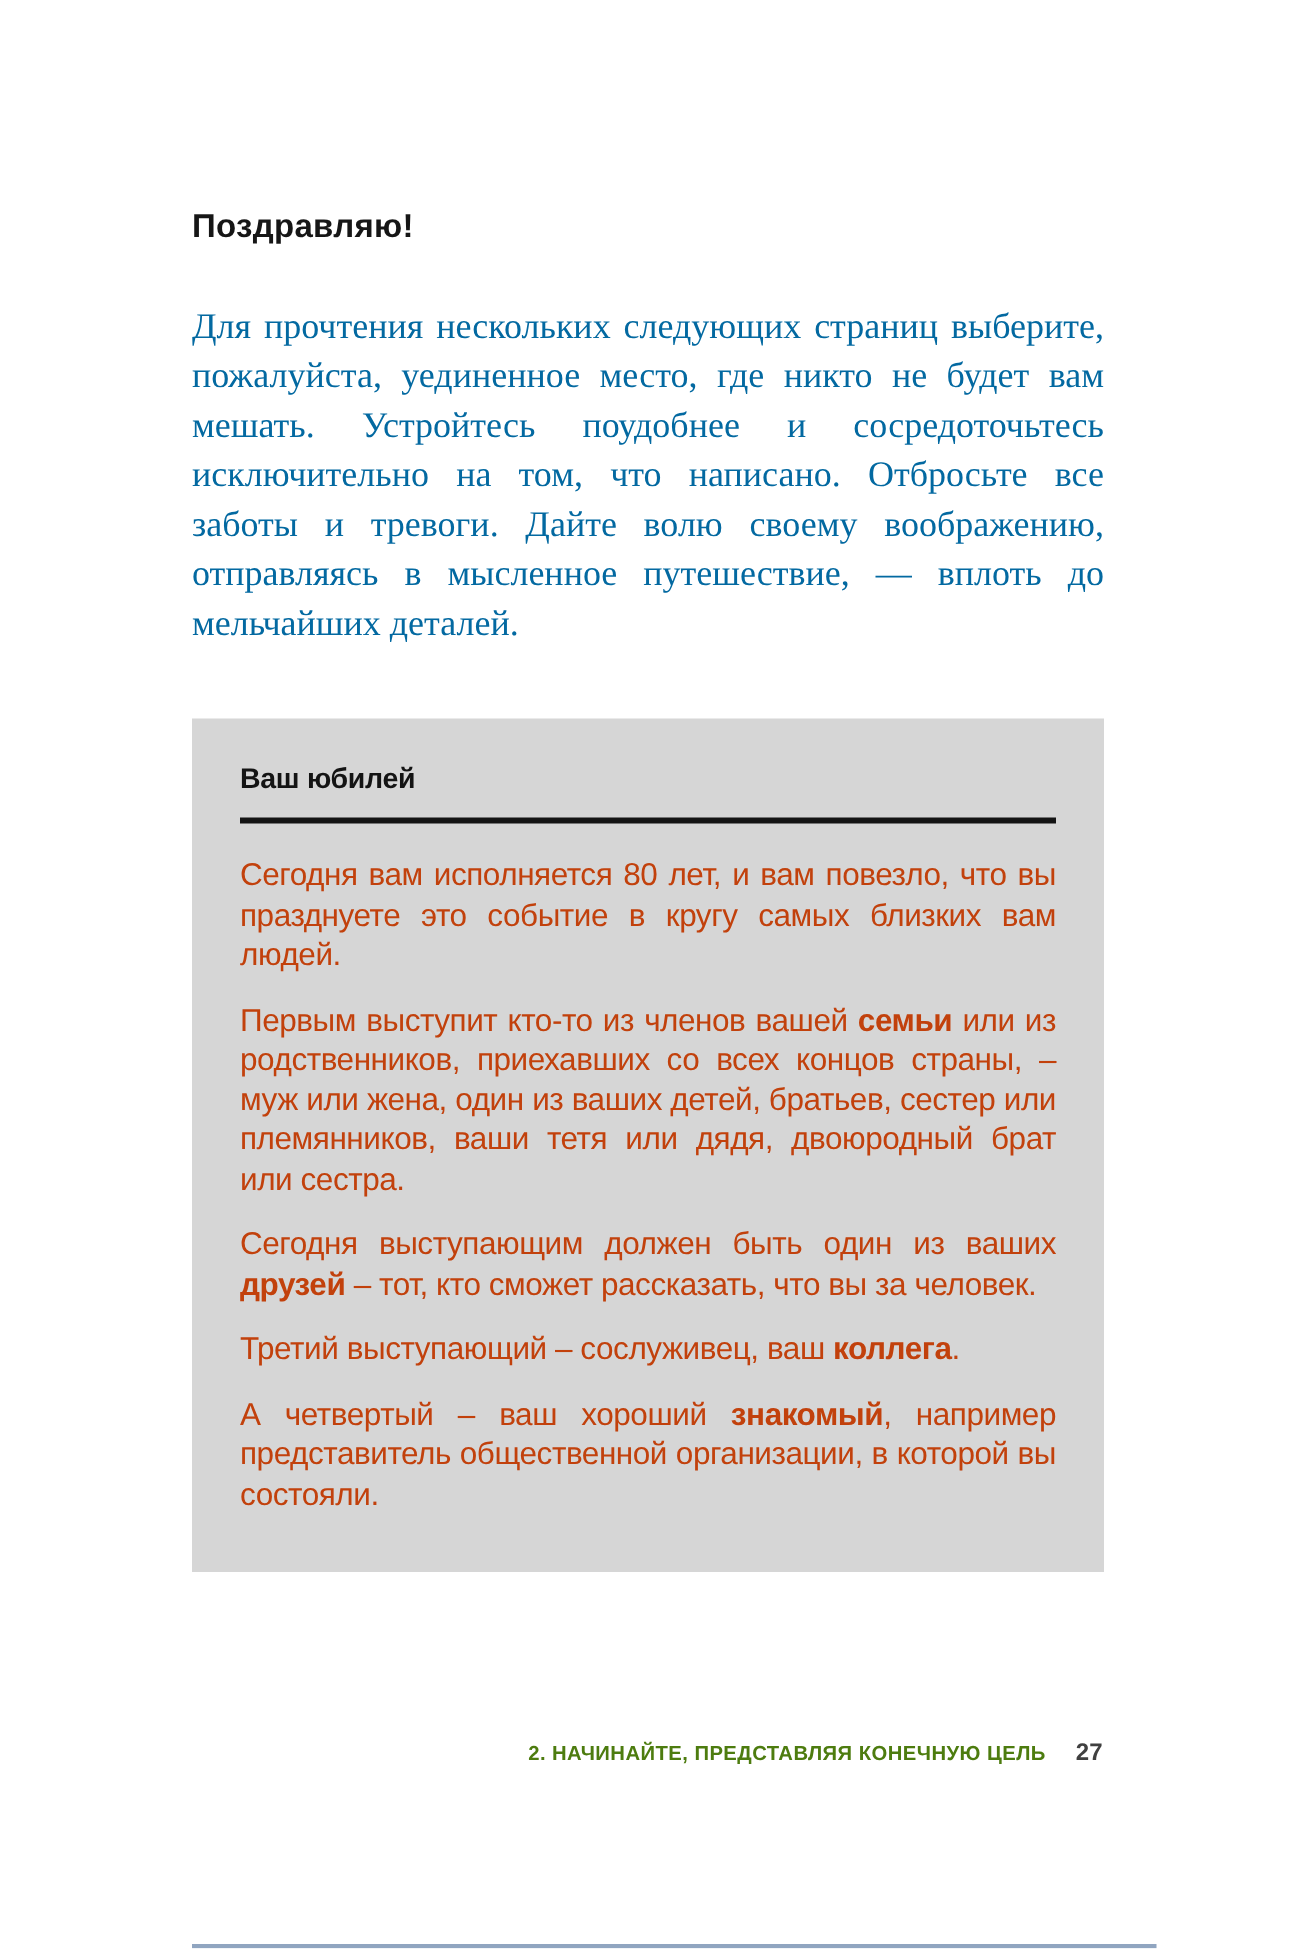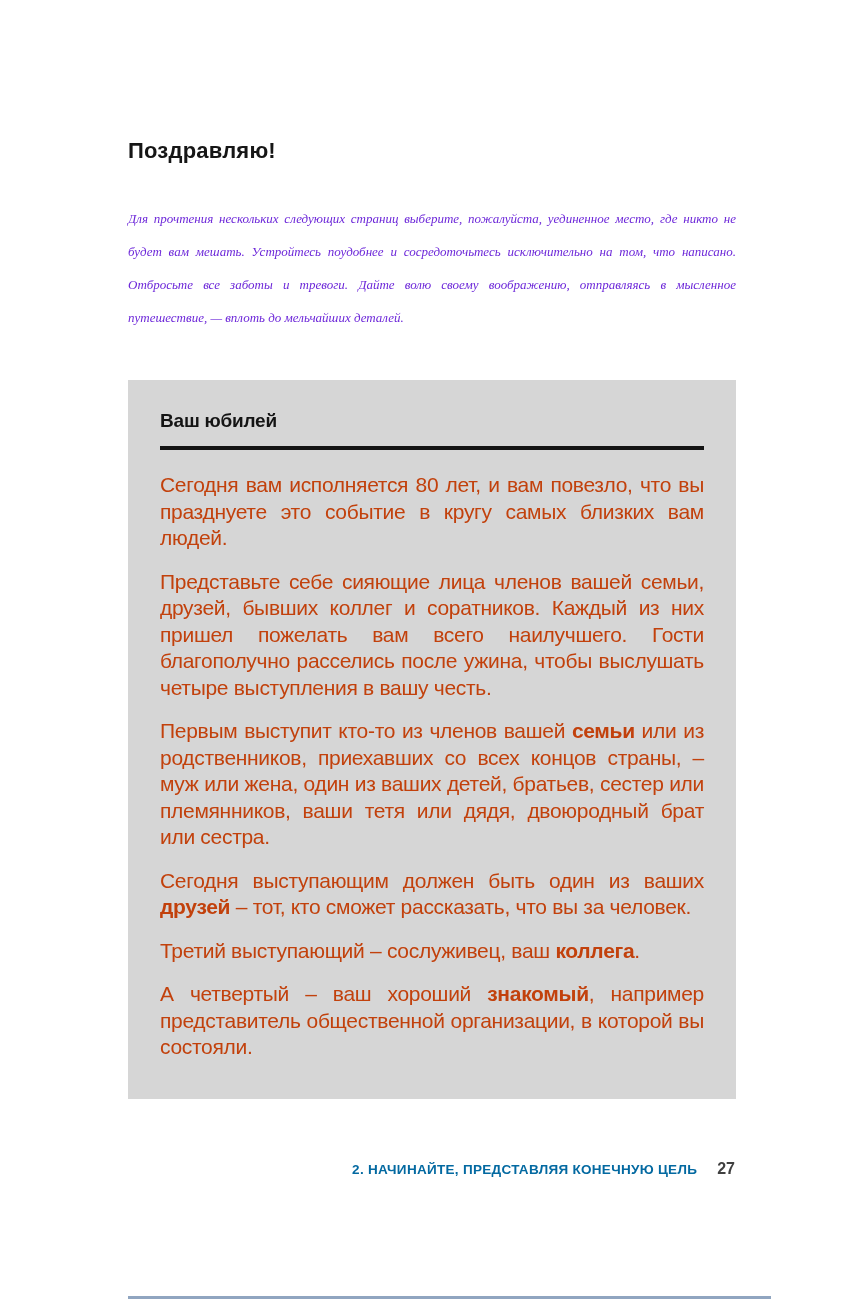--- a/index.html
+++ b/index.html
@@ -25,27 +25,26 @@
   .heading {
     font-family: "Liberation Sans", sans-serif;
     font-weight: 700;
     font-size: 22px;
     letter-spacing: 0.2px;
     margin: 0 0 38px 0;
     color: #161616;
   }
   .intro {
     font-family: "Liberation Serif", serif;
-    font-size: 13px;
+    font-size: 24px;
     line-height: 33px;
     text-align: justify;
     margin: 0 0 46px 0;
-    color: #6d28d9;
+    color: #0369a1;
     hyphens: auto;
-    font-style: italic;
   }
   .box {
     box-sizing: border-box;
     width: 608px;
     padding: 30px 32px 34px 32px;
   }
   .box-title {
     font-family: "Liberation Sans", sans-serif;
     font-weight: 700;
     font-size: 19px;
@@ -78,21 +77,21 @@
     top: 1160px;
     right: 127px;
     display: flex;
     align-items: baseline;
     font-family: "Liberation Sans", sans-serif;
   }
   .chapter {
     font-size: 13.5px;
     font-weight: 700;
     letter-spacing: 0.3px;
-    color: #0369a1;
+    color: #4d7c0f;
     text-transform: uppercase;
   }
   .pagenum {
     font-size: 16px;
     font-weight: 700;
     color: #404040;
     margin-left: 20px;
   }
   .page-edge {
     position: absolute;
@@ -112,21 +111,20 @@
 
     <h1 class="heading">Поздравляю!</h1>
 
     <p class="intro">Для прочтения нескольких следующих страниц выберите, пожалуйста, уединенное место, где никто не будет вам мешать. Устройтесь поудобнее и сосредоточьтесь исключительно на том, что написано. Отбросьте все заботы и тревоги. Дайте волю своему воображению, отправляясь в мысленное путешествие, — вплоть до мельчайших деталей.</p>
 
     <section class="box" style="background: rgb(214, 214, 214);">
       <h2 class="box-title">Ваш юбилей</h2>
       <div class="box-rule" style="background: rgb(20, 20, 20);"></div>
       <div class="box-body">
           <p><span>Сегодня вам исполняется 80 лет, и вам повезло, что вы празднуете это событие в кругу самых близких вам людей.</span></p>
-          <p><span>Представьте себе сияющие лица членов вашей семьи, друзей, бывших коллег и соратников. Каждый из них пришел пожелать вам всего наилучшего. Гости благополучно расселись после ужина, чтобы выслушать четыре выступления в вашу честь.</span></p>
           <p><span>Первым выступит кто-то из членов вашей </span><strong>семьи</strong><span> или из родственников, приехавших со всех концов страны, – муж или жена, один из ваших детей, братьев, сестер или племянников, ваши тетя или дядя, двоюродный брат или сестра.</span></p>
           <p><span>Сегодня выступающим должен быть один из ваших </span><strong>друзей</strong><span> – тот, кто сможет рассказать, что вы за человек.</span></p>
           <p><span>Третий выступающий – сослуживец, ваш </span><strong>коллега</strong><span>.</span></p>
           <p><span>А четвертый – ваш хороший </span><strong>знакомый</strong><span>, например представитель общественной организации, в которой вы состояли.</span></p>
         </div>
     </section>
 
   </div>
 
   <footer class="footer">

